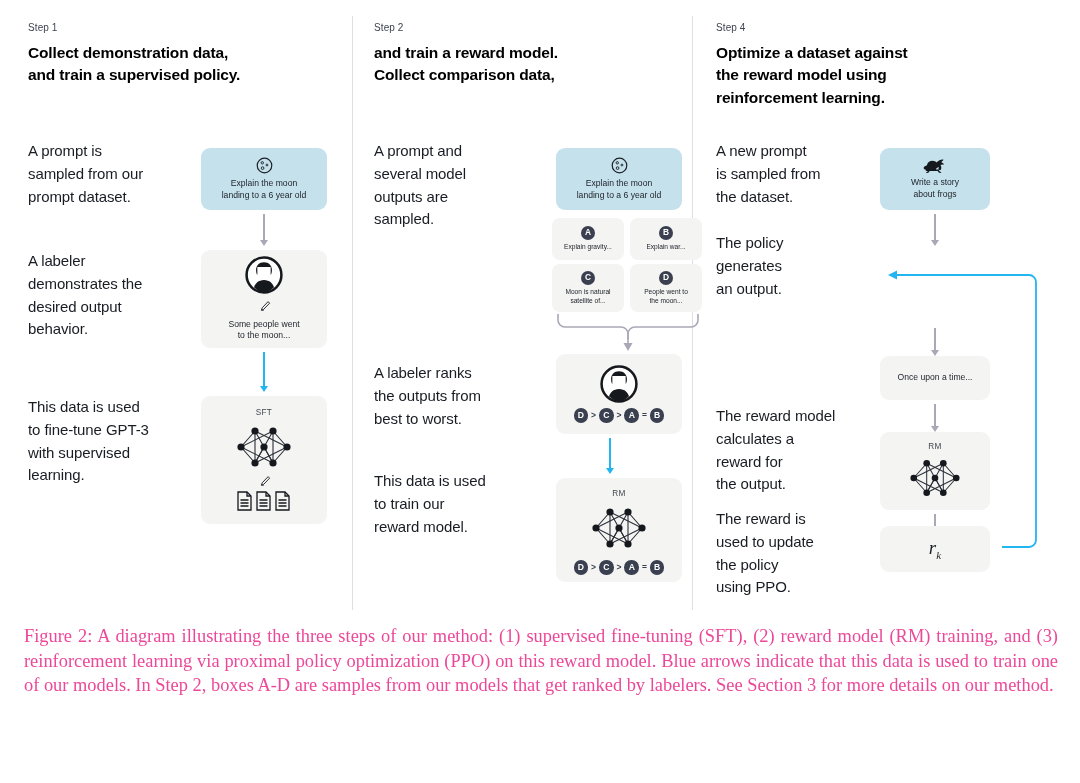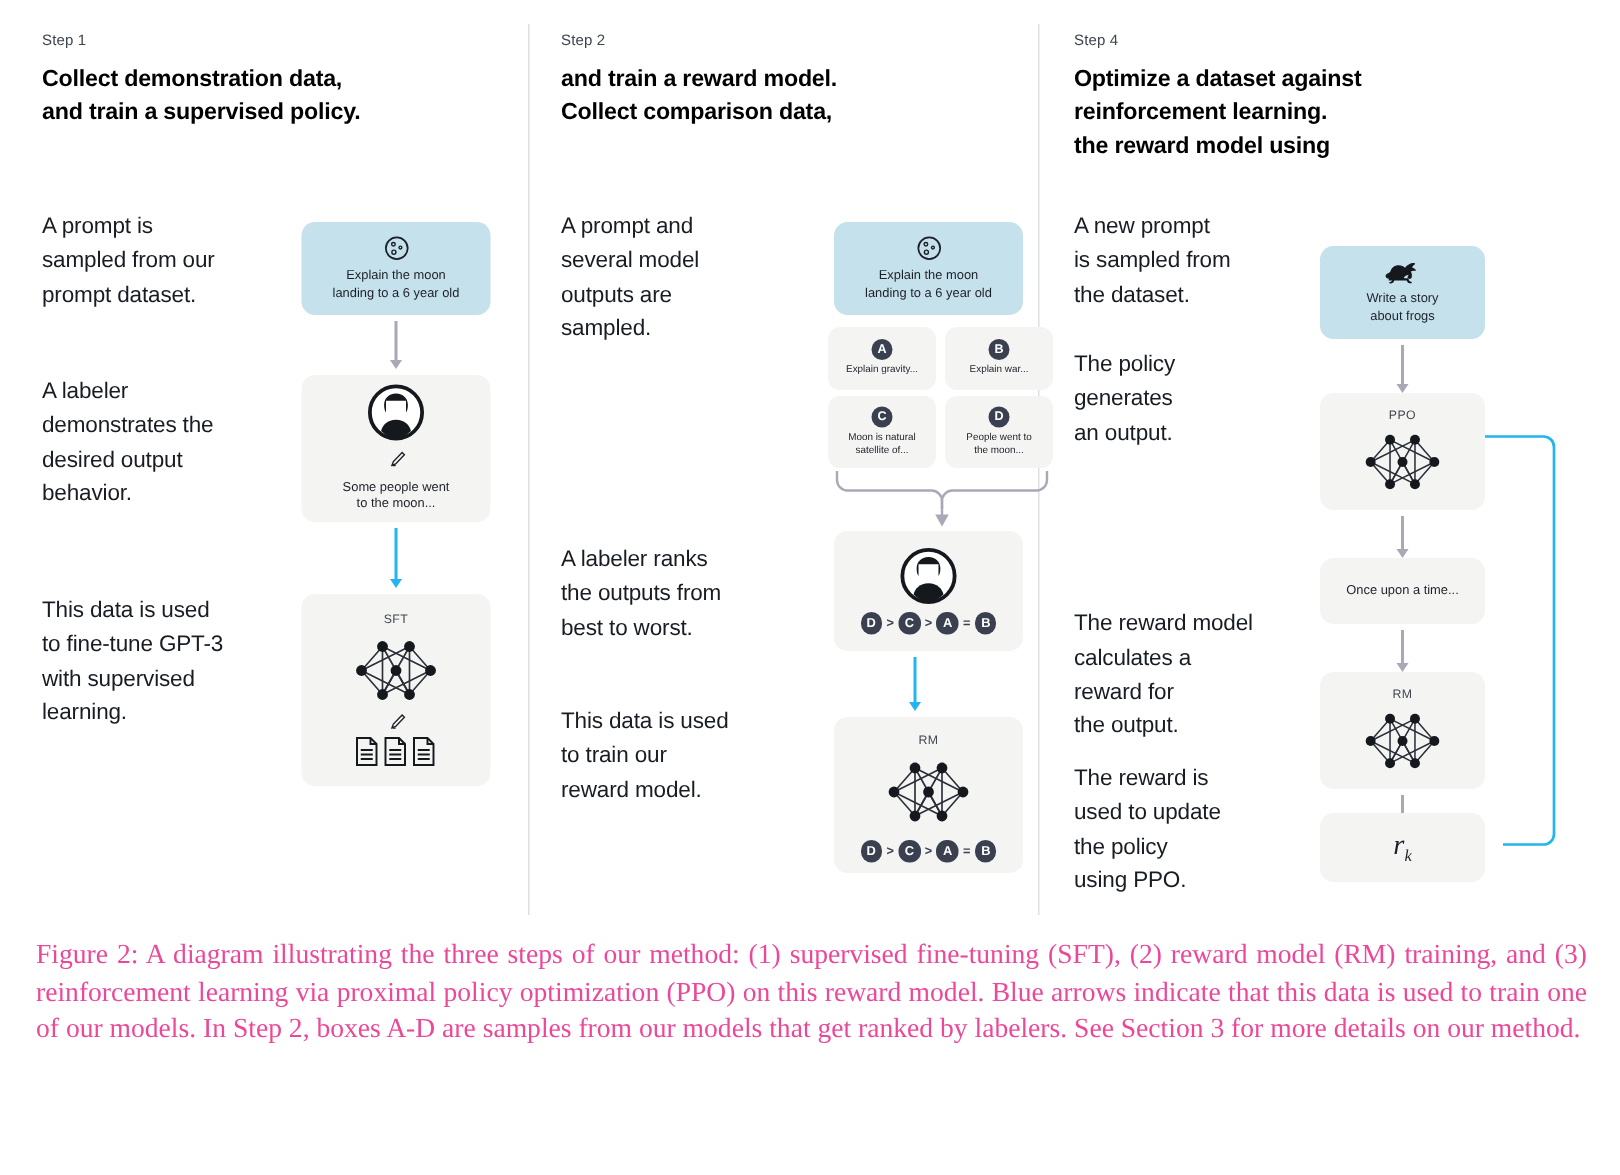--- a/index.html
+++ b/index.html
@@ -378,39 +378,39 @@
           </div>
         </div>
       </div>
     </div>
 
     <div class="col col-3">
       <div style="position:absolute;left:0;top:22px;">
         <div class="step-label">Step 4</div>
         <div class="step-title">
           <div>Optimize a dataset against</div>
+          <div>the reward model using</div>
           <div>reinforcement learning.</div>
-          <div>the reward model using</div>
         </div>
       </div>
 
       <div class="body-text" style="top:140px;">
         A new prompt<br>is sampled from<br>the dataset.
       </div>
       <div class="body-text" style="top:232px;">
         The policy<br>generates<br>an output.
       </div>
       <div class="body-text" style="top:405px;">
         The reward model<br>calculates a<br>reward for<br>the output.
       </div>
       <div class="body-text" style="top:508px;">
         The reward is<br>used to update<br>the policy<br>using PPO.
       </div>
 
-      <div class="flow" style="left:152px;top:16px;width:190px;height:612px;">
+      <div class="flow" style="left:152px;top:0;width:190px;height:612px;">
 
         <div style="position:absolute;left:0;top:255px;width:190px;height:300px;pointer-events:none;">
           <svg width="190" height="300" viewBox="0 0 190 300">
             <path d="M134 292 H161 a7 7 0 0 0 7 -7 V27 a7 7 0 0 0 -7 -7 H24" fill="none" stroke="#23b5f0" stroke-width="1.8"></path>
             <path d="M29 15.5 L20 20 L29 24.5 Z" fill="#23b5f0"></path>
           </svg>
         </div>
 
         <div class="box blue" style="left:12px;top:148px;width:110px;height:62px;">
           <span>
@@ -423,78 +423,57 @@
           <div class="box-caption">
             Write a story<br>about frogs
           </div>
         </div>
 
         <div class="arrow" style="left:61px;top:214px;height:32px;">
           <div class="shaft" style="height:26px;"></div>
           <div class="head" style="top:26px;"></div>
         </div>
 
-        <div class="box" style="left:12px;top:246px;width:110px;height:78px;justify-content:flex-start;padding-top:9px;">
-          <div class="mini-label">PPO</div>
+
+        <div class="arrow" style="left:61px;top:328px;height:28px;">
+          <div class="shaft" style="height:22px;"></div>
+          <div class="head" style="top:22px;"></div>
+        </div>
+
+        <div class="box" style="left:12px;top:356px;width:110px;height:44px;">
+          <div>Once upon a time...</div>
+        </div>
+
+        <div class="arrow" style="left:61px;top:404px;height:28px;">
+          <div class="shaft" style="height:22px;"></div>
+          <div class="head" style="top:22px;"></div>
+        </div>
+
+        <div class="box" style="left:12px;top:432px;width:110px;height:78px;justify-content:flex-start;padding-top:9px;">
+          <div class="mini-label">RM</div>
           <span style="margin-top:2px;">
             <svg width="58" height="48" viewBox="0 0 62 52">
               <g stroke="#2a2f38" stroke-width="1.1" fill="none">
                 <path d="M22 10 L8 26 M22 10 L31 26 M22 10 L54 26 M22 10 L22 42 M22 10 L40 42"></path>
                 <path d="M40 10 L8 26 M40 10 L31 26 M40 10 L54 26 M40 10 L22 42 M40 10 L40 42"></path>
                 <path d="M8 26 L22 42 M8 26 L40 42 M31 26 L22 42 M31 26 L40 42 M54 26 L22 42 M54 26 L40 42"></path>
               </g>
               <g fill="#15181d">
                 <circle cx="22" cy="10" r="3.6"></circle>
                   <circle cx="40" cy="10" r="3.6"></circle>
                 <circle cx="8" cy="26" r="3.6"></circle>
                   <circle cx="31" cy="26" r="3.6"></circle>
                   <circle cx="54" cy="26" r="3.6"></circle>
                 <circle cx="22" cy="42" r="3.6"></circle>
                   <circle cx="40" cy="42" r="3.6"></circle>
               </g>
             </svg>
           </span>
         </div>
 
-        <div class="arrow" style="left:61px;top:328px;height:28px;">
-          <div class="shaft" style="height:22px;"></div>
-          <div class="head" style="top:22px;"></div>
-        </div>
-
-        <div class="box" style="left:12px;top:356px;width:110px;height:44px;">
-          <div>Once upon a time...</div>
-        </div>
-
-        <div class="arrow" style="left:61px;top:404px;height:28px;">
-          <div class="shaft" style="height:22px;"></div>
-          <div class="head" style="top:22px;"></div>
-        </div>
-
-        <div class="box" style="left:12px;top:432px;width:110px;height:78px;justify-content:flex-start;padding-top:9px;">
-          <div class="mini-label">RM</div>
-          <span style="margin-top:2px;">
-            <svg width="58" height="48" viewBox="0 0 62 52">
-              <g stroke="#2a2f38" stroke-width="1.1" fill="none">
-                <path d="M22 10 L8 26 M22 10 L31 26 M22 10 L54 26 M22 10 L22 42 M22 10 L40 42"></path>
-                <path d="M40 10 L8 26 M40 10 L31 26 M40 10 L54 26 M40 10 L22 42 M40 10 L40 42"></path>
-                <path d="M8 26 L22 42 M8 26 L40 42 M31 26 L22 42 M31 26 L40 42 M54 26 L22 42 M54 26 L40 42"></path>
-              </g>
-              <g fill="#15181d">
-                <circle cx="22" cy="10" r="3.6"></circle>
-                  <circle cx="40" cy="10" r="3.6"></circle>
-                <circle cx="8" cy="26" r="3.6"></circle>
-                  <circle cx="31" cy="26" r="3.6"></circle>
-                  <circle cx="54" cy="26" r="3.6"></circle>
-                <circle cx="22" cy="42" r="3.6"></circle>
-                  <circle cx="40" cy="42" r="3.6"></circle>
-              </g>
-            </svg>
-          </span>
-        </div>
-
         <div class="arrow" style="left:61px;top:514px;height:26px;">
           <div class="shaft" style="height:20px;"></div>
           <div class="head" style="top:20px;"></div>
         </div>
 
         <div class="box" style="left:12px;top:526px;width:110px;height:46px;">
           <div class="rk">
             <span>r</span><sub>k</sub>
           </div>
         </div>

